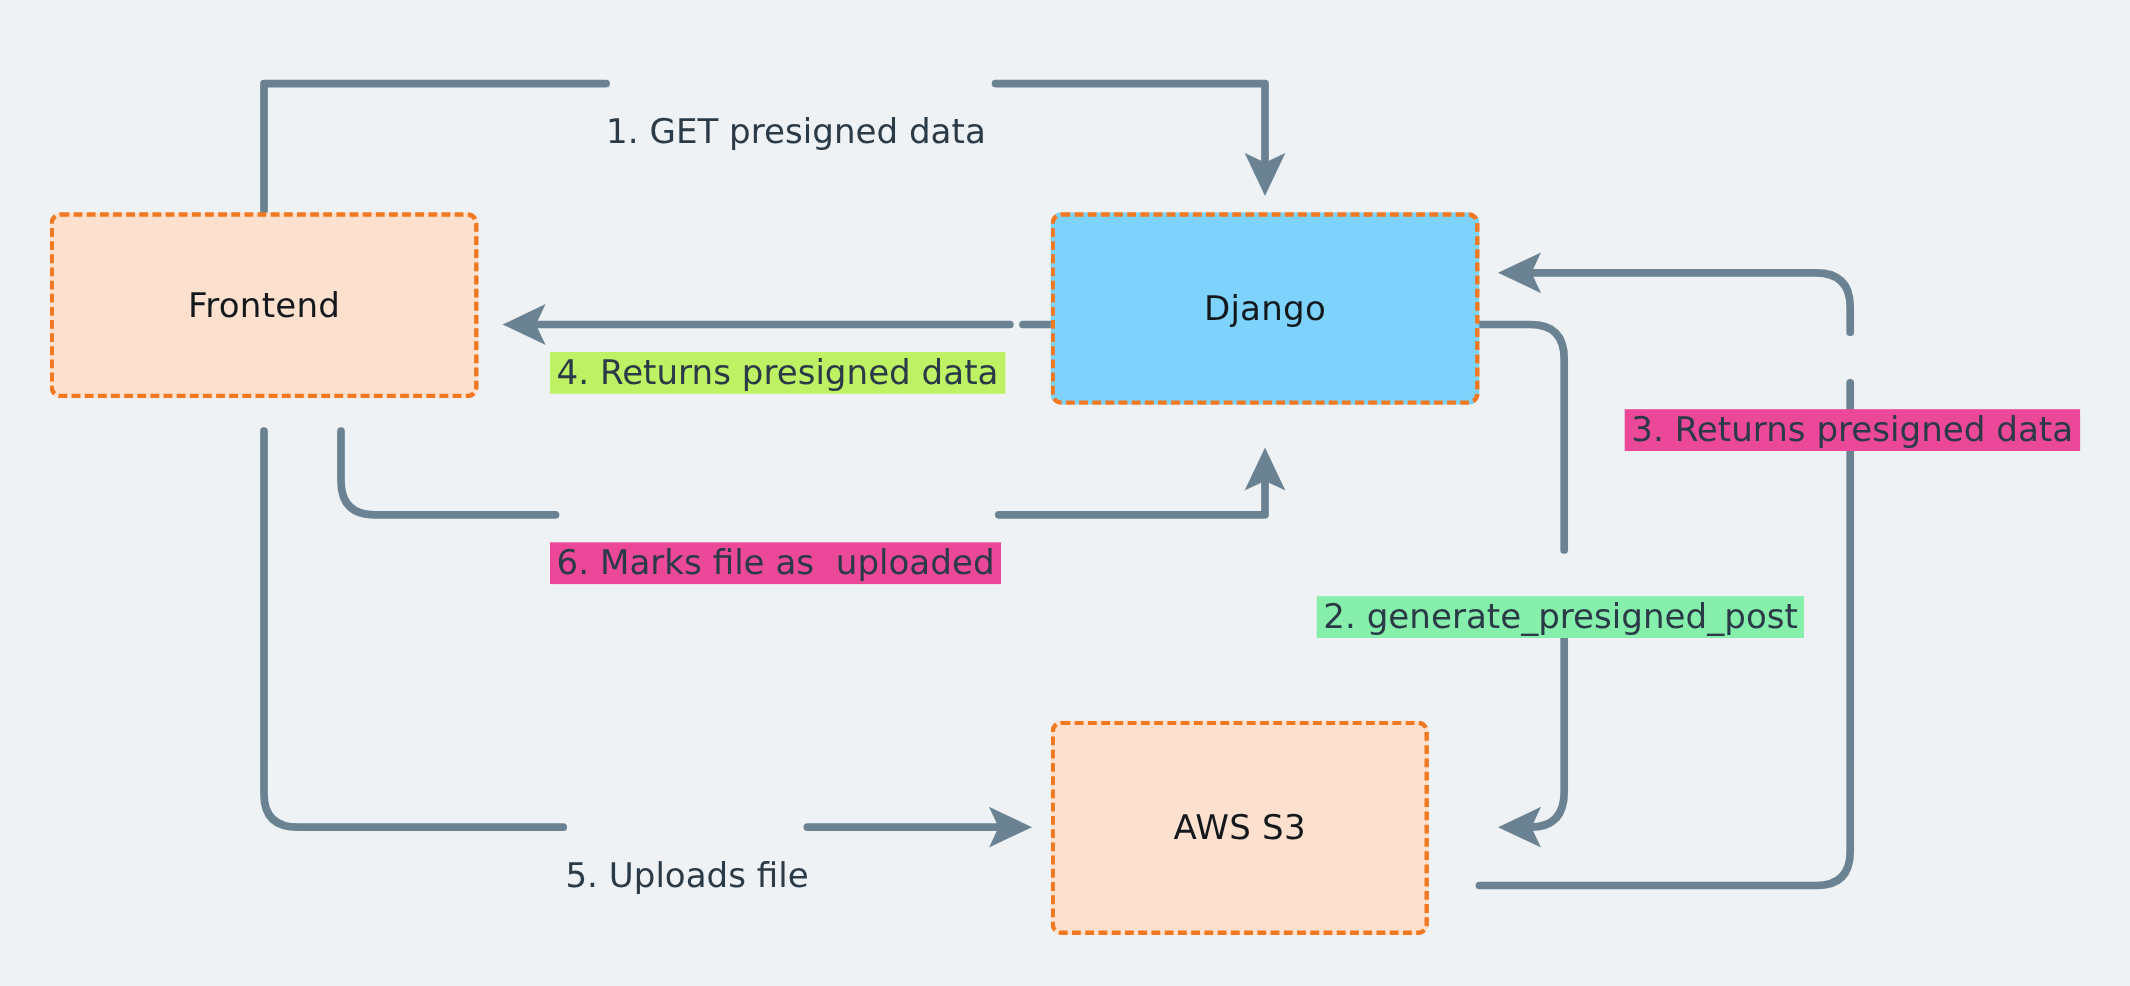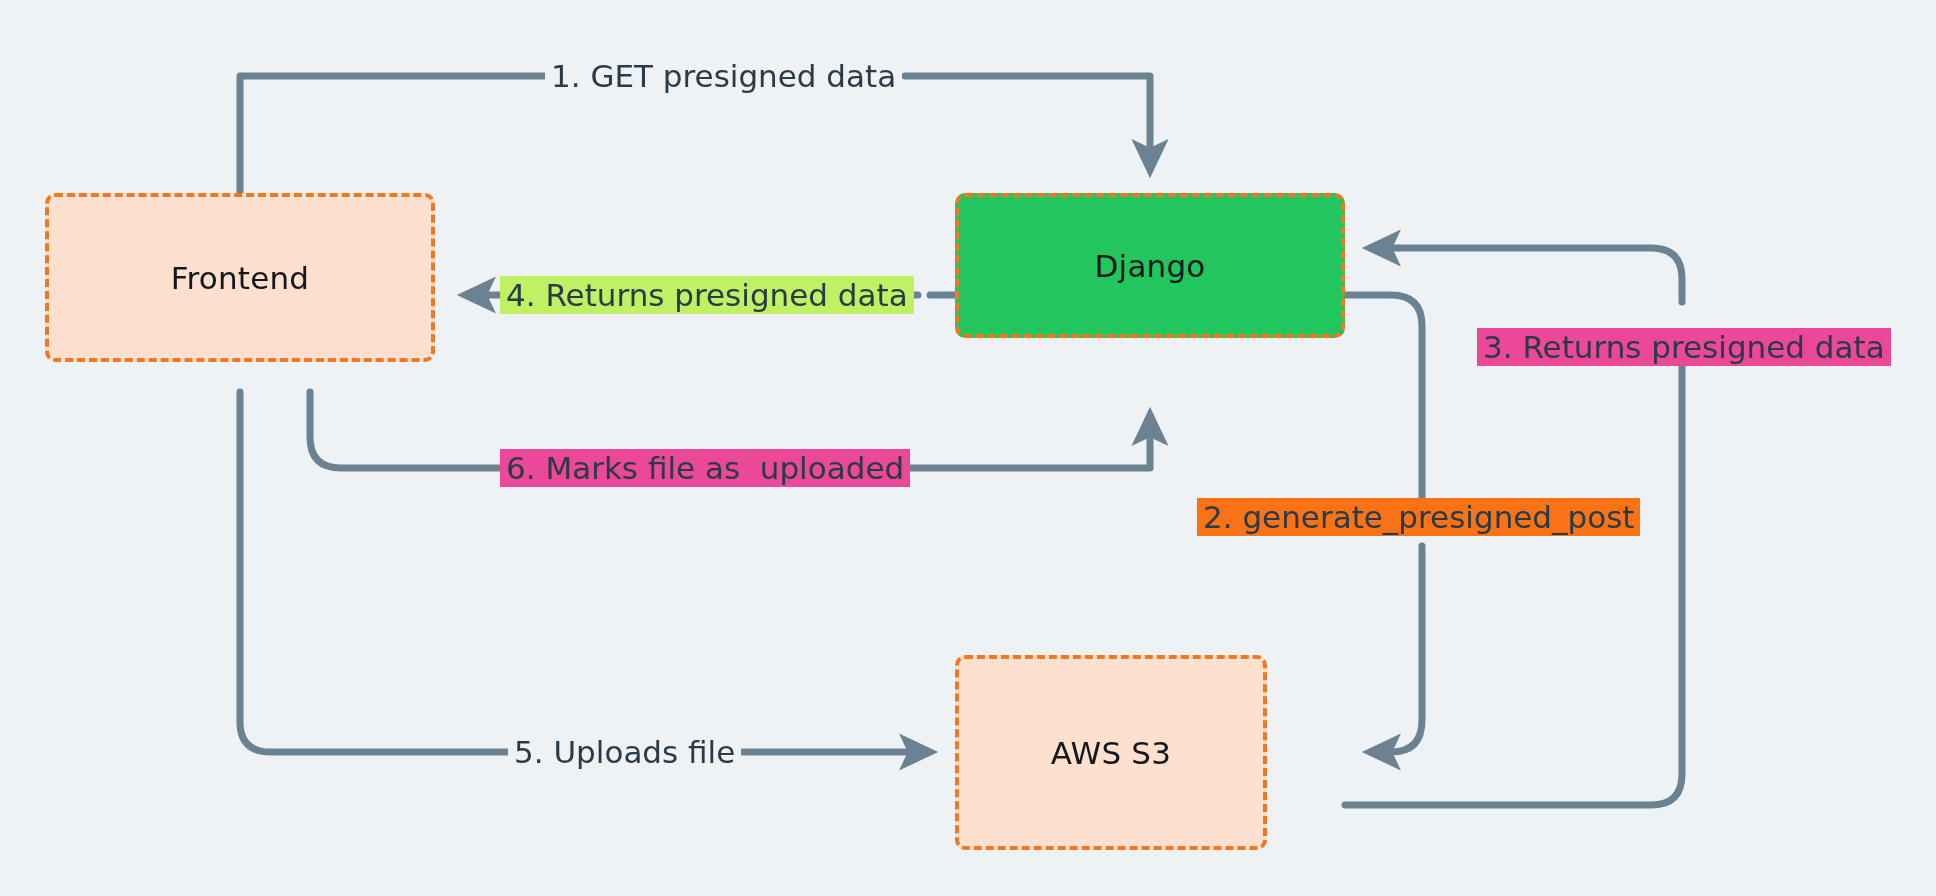--- a/index.html
+++ b/index.html
@@ -26,20 +26,21 @@
     white-space:nowrap;
   }
   .edge-label{
     position:absolute;
     font-size:31px;
     color:#2b3a47;
     white-space:pre;
     background:#eef2f5;
     padding:0 6px;
     line-height:38px;
+    margin-top:44px;
   }
 </style>
 </head>
 <body style="background: rgb(238, 242, 245);">
 
 <div id="diagram-root">
 
   <svg id="wires" viewBox="0 0 1936 896">
     <defs>
       <marker id="arrowhead" markerWidth="6" markerHeight="6" refX="3.0" refY="3" orient="auto" markerUnits="strokeWidth">
@@ -66,31 +67,31 @@
 
       <path d="M 310 392 L 310 437 Q 310 468 341 468 L 505 468"></path>
       <path d="M 908 468 L 1150 468 L 1150 425" marker-end="url(#arrowhead)"></path>
     </g>
   </svg>
 
   <div class="node" style="left: 45px; top: 193px; width: 390px; height: 169px; background: rgb(253, 224, 206); border-color: rgb(240, 120, 32);">
     <span class="node-label" style="color: rgb(19, 24, 28);">Frontend</span>
   </div>
 
-  <div class="node" style="left: 955px; top: 193px; width: 390px; height: 145px; background: #22c55e; border-color: rgb(240, 120, 32);">
+  <div class="node" style="left: 955px; top: 193px; width: 390px; height: 175px; background: #7dd3fc; border-color: rgb(240, 120, 32);">
     <span class="node-label" style="color: rgb(19, 24, 28);">Django</span>
   </div>
 
-  <div class="node" style="left: 955px; top: 655px; width: 312px; height: 195px; background: rgb(253, 224, 206); border-color: rgb(240, 120, 32);">
+  <div class="node" style="left: 955px; top: 655px; width: 344px; height: 195px; background: rgb(253, 224, 206); border-color: rgb(240, 120, 32);">
     <span class="node-label" style="color: rgb(19, 24, 28);">AWS S3</span>
   </div>
 
   <div class="edge-label" style="left: 545px; top: 57px; color: rgb(43, 58, 71); background: rgb(238, 242, 245);">1. GET presigned data</div>
 
-  <div class="edge-label" style="left: 1197px; top: 498px; color: rgb(43, 58, 71); background: #f97316;">2. generate_presigned_post</div>
+  <div class="edge-label" style="left: 1197px; top: 498px; color: rgb(43, 58, 71); background: #86efac;">2. generate_presigned_post</div>
 
   <div class="edge-label" style="left: 1477px; top: 328px; color: rgb(43, 58, 71); background: #ec4899;">3. Returns presigned data</div>
 
   <div class="edge-label" style="left: 500px; top: 276px; color: rgb(43, 58, 71); background: #bef264;">4. Returns presigned data</div>
 
   <div class="edge-label" style="left: 508px; top: 733px; color: rgb(43, 58, 71); background: rgb(238, 242, 245);">5. Uploads file</div>
 
   <div class="edge-label" style="left: 500px; top: 449px; color: rgb(43, 58, 71); background: #ec4899;">6. Marks file as  uploaded</div>
 
 </div>

